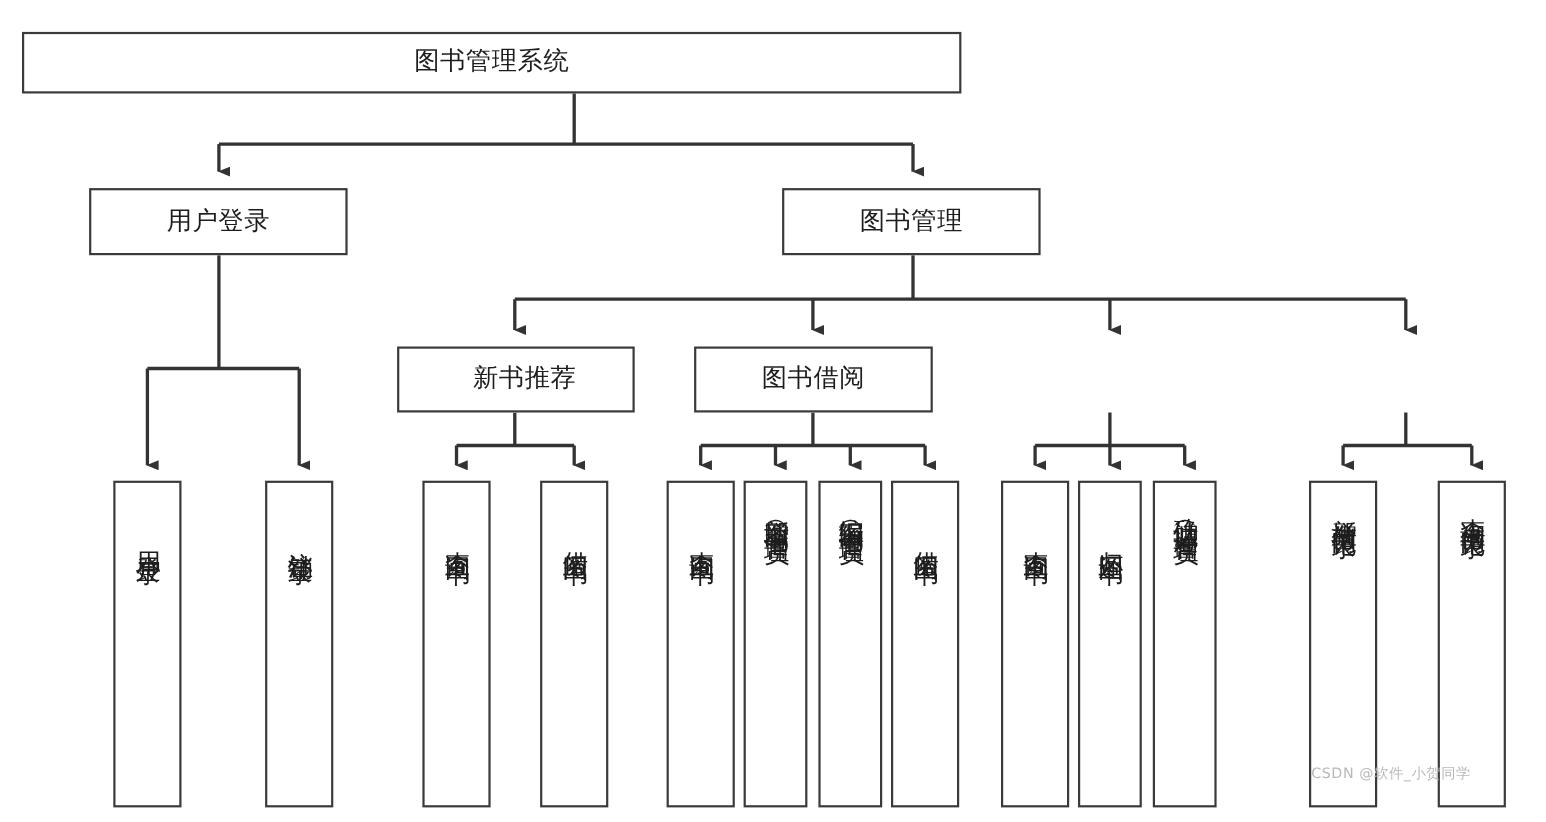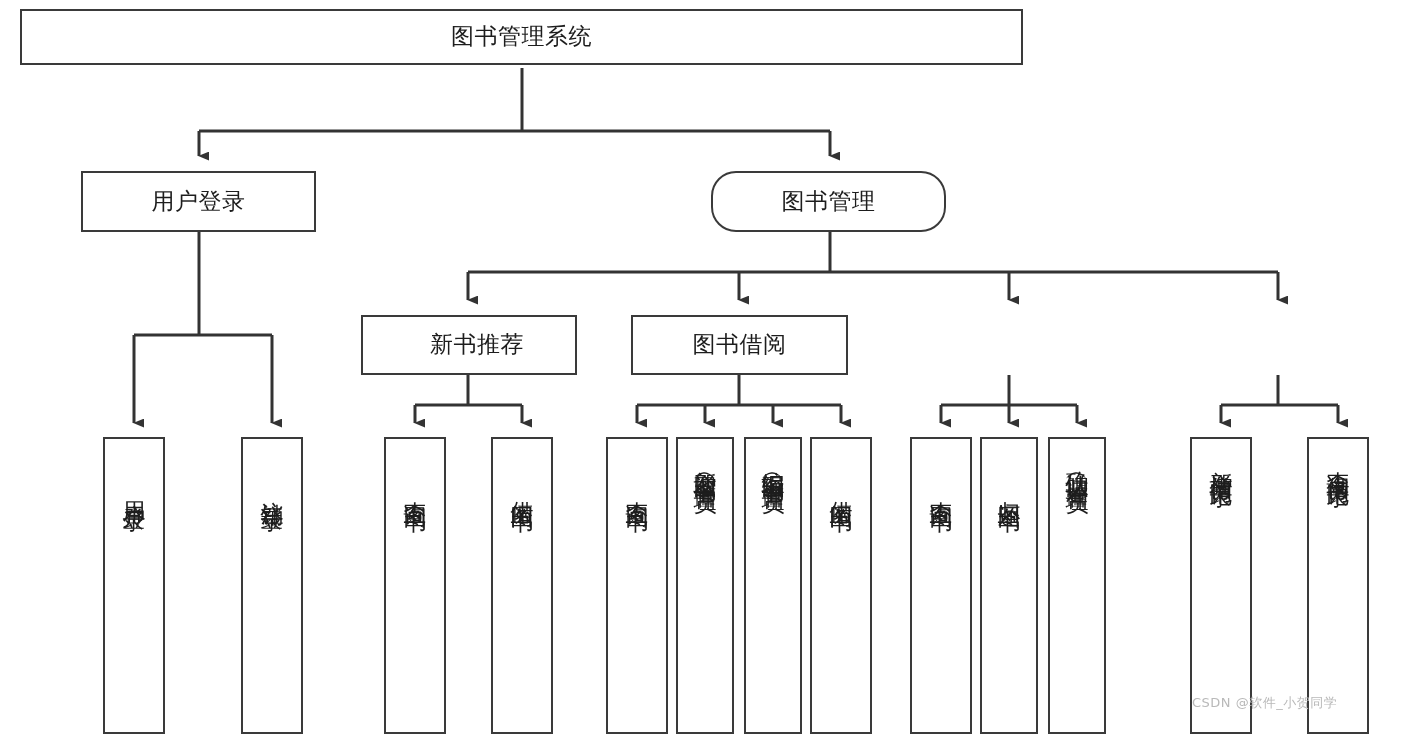--- a/index.html
+++ b/index.html
@@ -124,28 +124,28 @@
       <path d="M1009,405 L1009,423" marker-end="url(#arrow)"></path>
       <path d="M1077,405 L1077,423" marker-end="url(#arrow)"></path>
 
       <path d="M1278,375 L1278,405"></path>
       <path d="M1221,405 L1338,405"></path>
       <path d="M1221,405 L1221,423" marker-end="url(#arrow)"></path>
       <path d="M1338,405 L1338,423" marker-end="url(#arrow)"></path>
     </g>
   </svg>
 
-  <div class="node horizontal" style="left:20px; top:9px; width:1003px; height:56px;">
+  <div class="node horizontal" style="left:20px; top:29px; width:854px; height:56px;">
     <span class="label">图书管理系统</span>
   </div>
 
   <div class="node horizontal" style="left:81px; top:171px; width:235px; height:61px;">
     <span class="label">用户登录</span>
   </div>
-  <div class="node horizontal" style="left:711px; top:171px; width:235px; height:61px;border-radius:25px;">
+  <div class="node horizontal" style="left:711px; top:171px; width:235px; height:61px;">
     <span class="label">图书管理</span>
   </div>
 
   <div class="node horizontal" style="left:361px; top:315px; width:216px; height:60px;padding-left:16px;">
     <span class="label">新书推荐</span>
   </div>
   <div class="node horizontal" style="left:631px; top:315px; width:217px; height:60px;">
     <span class="label">图书借阅</span>
   </div>
 

